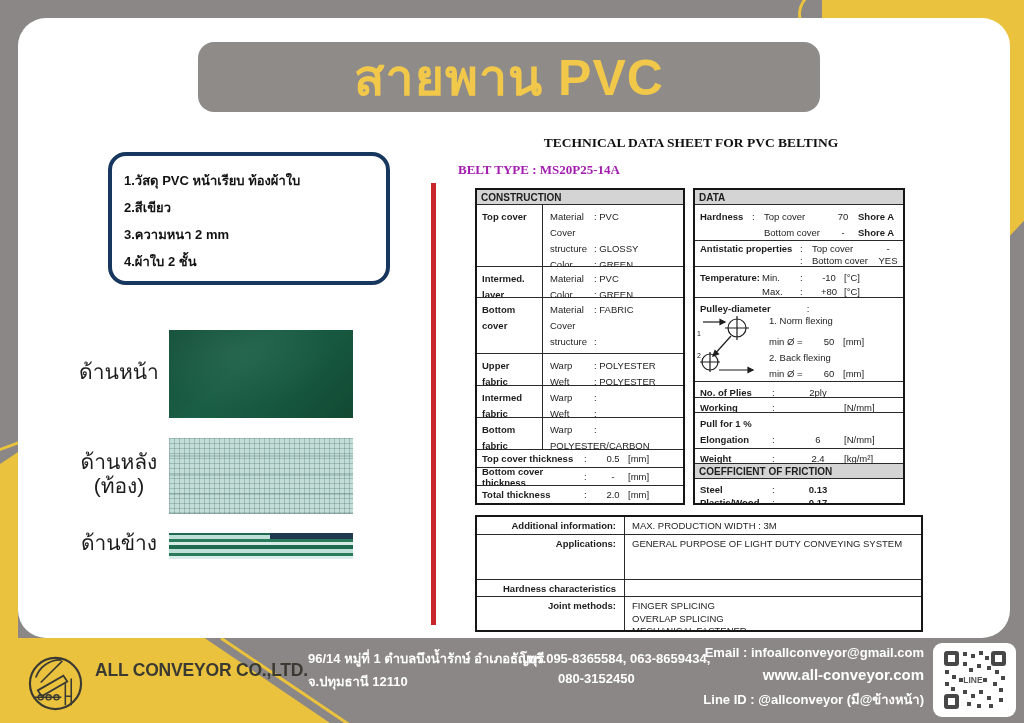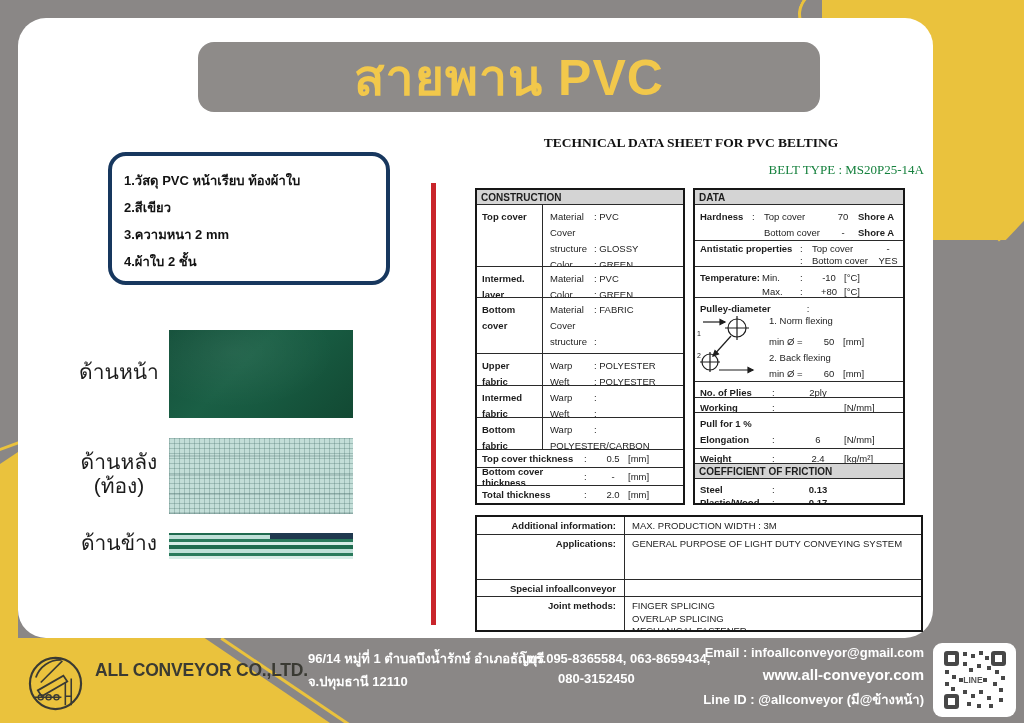--- a/index.html
+++ b/index.html
@@ -25,21 +25,21 @@
   #company-en{left:95px;top:22px;font-size:17.5px;font-weight:bold;color:#3A3A33;letter-spacing:-.2px;white-space:nowrap}
   #company-th{left:97px;top:45px;font-size:13px;font-weight:bold;color:#3A3A33;white-space:nowrap}
   #logo{left:26px;top:16px;width:59px;height:59px}
   #qr{left:933px;top:5px;width:83px;height:74px;background:#fff;border-radius:9px;
       display:flex;align-items:center;justify-content:center}
   #footer-right{right:100px;top:7px;text-align:right}
   #footer-right .fr1{font-size:13px}
   #footer-right .fr2{font-size:15px;margin-top:6px}
   #footer-right .fr3{font-size:13px;margin-top:6px}
   
-  #card{left:18px;top:18px;width:915px;height:620px;background:#FFFFFF;border-radius:28px}
+  #card{left:18px;top:18px;width:992px;height:620px;background:#FFFFFF;border-radius:28px}
   #title-bar{left:180px;top:24px;width:622px;height:70px;background:#8E8B89;border-radius:16px;
              display:flex;align-items:center;justify-content:center}
   #title-bar span{font-size:50px;font-weight:bold;color:#F2C84B;letter-spacing:1px}
   #info-box{left:90px;top:134px;width:282px;height:133px;border:4px solid #17375E;border-radius:18px;
             box-sizing:border-box;padding:11px 4px 0 12px}
   .info-line{font-size:13px;font-weight:bold;color:#121212;line-height:27px;white-space:nowrap}
   .sample-label{width:92px;text-align:center;font-size:21px;color:#1c1c1c;line-height:24px}
   #sample-front{left:151px;top:312px;width:184px;height:88px;
      background:radial-gradient(ellipse at 35% 25%,rgba(255,255,255,.06),transparent 60%),
      linear-gradient(135deg,#14503A,#1A5F45 40%,#175940 62%,#124933)}
@@ -50,22 +50,22 @@
        repeating-linear-gradient(0deg,rgba(50,80,80,.18) 0 2px,transparent 2px 19px)}
   #sample-side{left:151px;top:515px;width:184px;height:26px;
      background-image:
        linear-gradient(90deg,transparent 0 55%,#20394F 55% 100%),
        repeating-linear-gradient(0deg,#D8ECE7 0 3px,#2A7A5C 3px 6px,#BFE0D8 6px 10px,#1F6B4F 10px 14px);
      background-size:100% 6px,100% 100%;background-repeat:no-repeat,repeat;background-position:top,center}
   #divider{left:413px;top:165px;width:5px;height:442px;background:#C9252B}
   
   #sheet-title{left:440px;top:117px;width:466px;text-align:center;font-family:"Liberation Serif",serif;
                font-weight:bold;font-size:13.5px;color:#111}
-  #belt-type{left:440px;top:144px;width:466px;text-align:right;font-family:"Liberation Serif",serif;
-             font-weight:normal;font-size:13px;color:#15803d}
+  #belt-type{left:440px;top:144px;width:466px;text-align:left;font-family:"Liberation Serif",serif;
+             font-weight:bold;font-size:13px;color:#a21caf}
   .ds{position:absolute;background:#fff;border:2px solid #161616;box-sizing:border-box;
       font-size:9.5px;color:#1d1d1d;display:flex;flex-direction:column}
   #t-construction{left:457px;top:170px;width:210px;height:317px}
   #t-data{left:675px;top:170px;width:212px;height:317px}
   #t-add{left:457px;top:497px;width:448px;height:117px}
   .r{border-bottom:1px solid #2a2a2a;box-sizing:border-box;position:relative;overflow:hidden;flex:none}
   .r:last-child{border-bottom:none;flex:1}
   .hd{background:#D4D4D4;font-weight:bold;font-size:10px;padding:2px 0 0 4px;height:15px}
   .cr{display:flex}
   .cl{width:66px;border-right:1px solid #2a2a2a;padding:4px 2px 0 5px;font-weight:bold;
@@ -344,21 +344,21 @@
     </div>
     <div class="r ar" style="height:45px">
       <div class="al">
           <span>Applications</span>
           <span>:</span>
         </div>
       <div class="av">GENERAL PURPOSE OF LIGHT DUTY CONVEYING SYSTEM</div>
     </div>
     <div class="r ar" style="height:17px">
       <div class="al">
-          <span>Special infoallconveyor</span>
+          <span>Hardness characteristics</span>
           <span></span>
         </div>
       <div class="av"></div>
     </div>
     <div class="r ar">
       <div class="al">
           <span>Joint methods</span>
           <span>:</span>
         </div>
       <div class="av">

